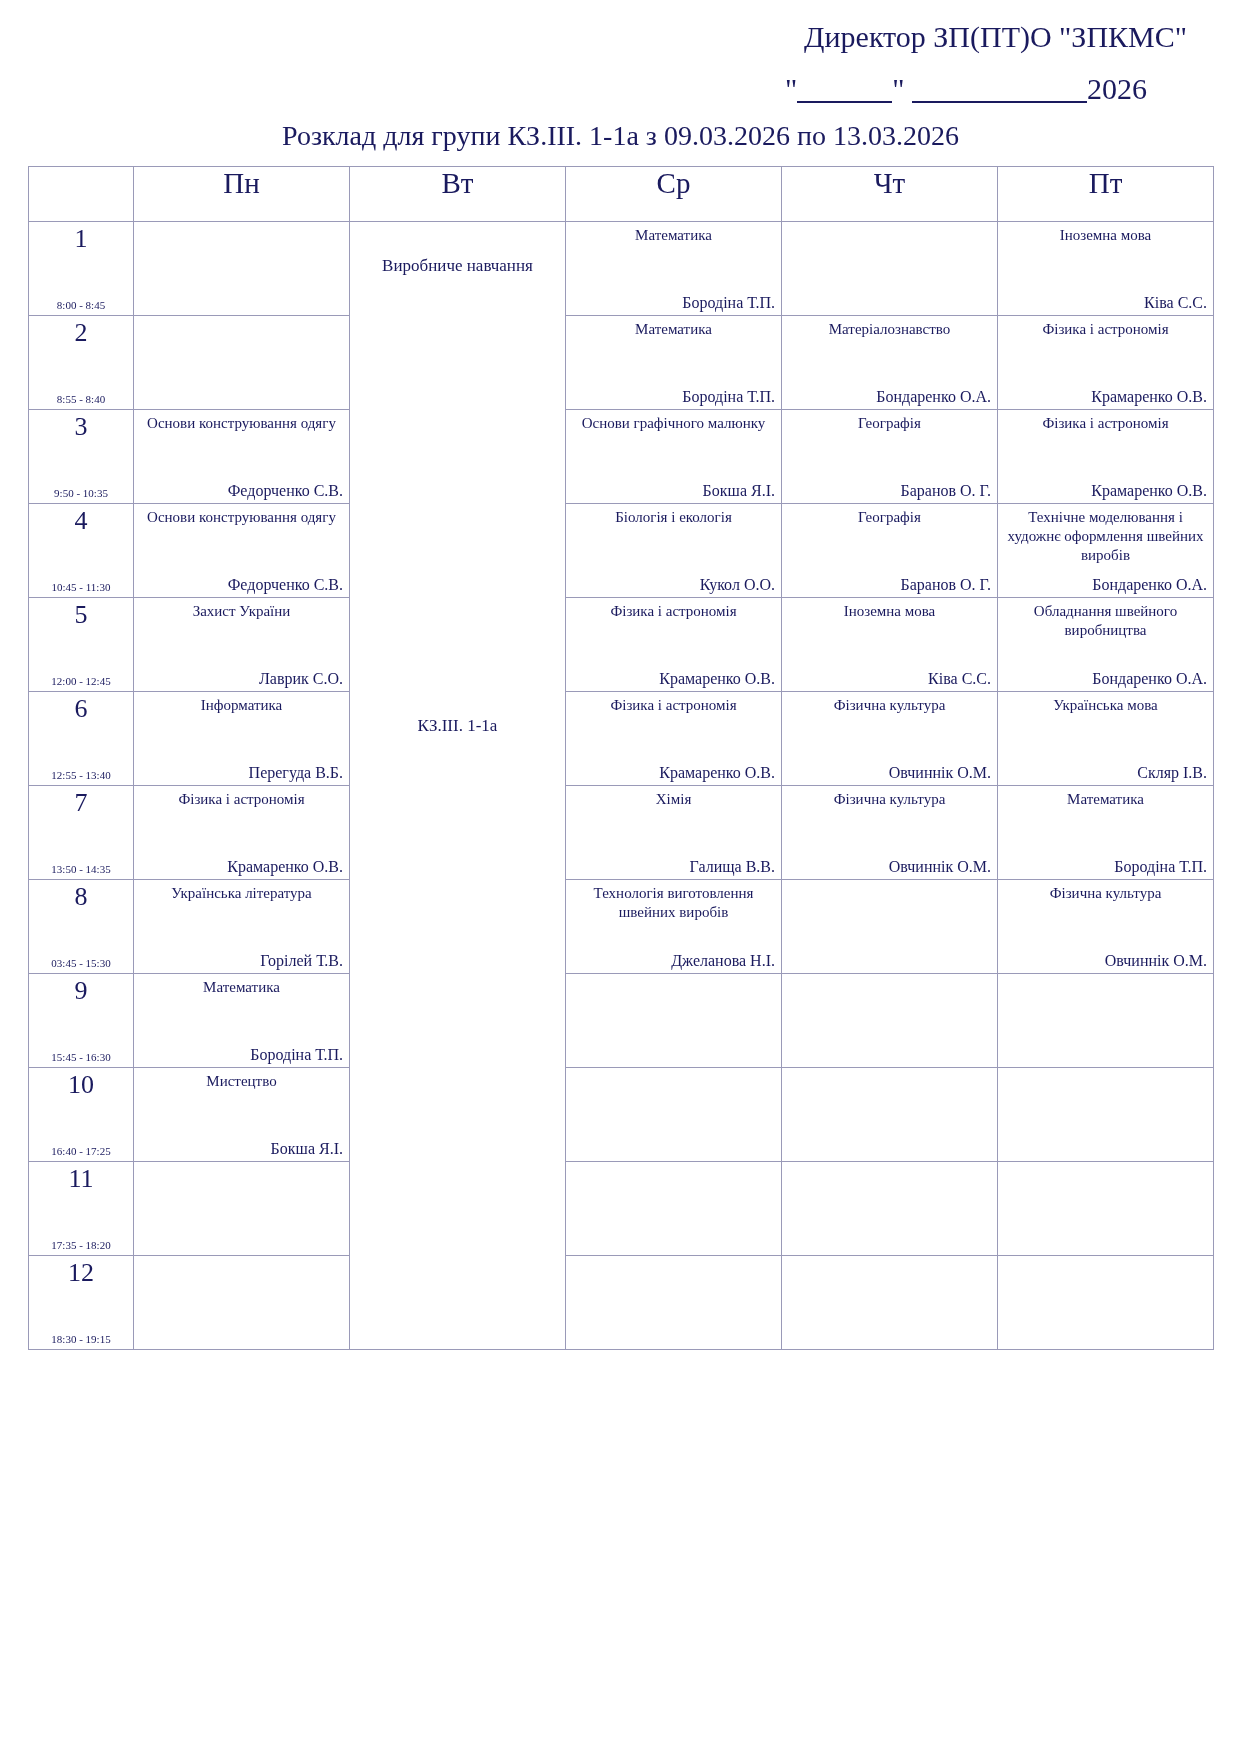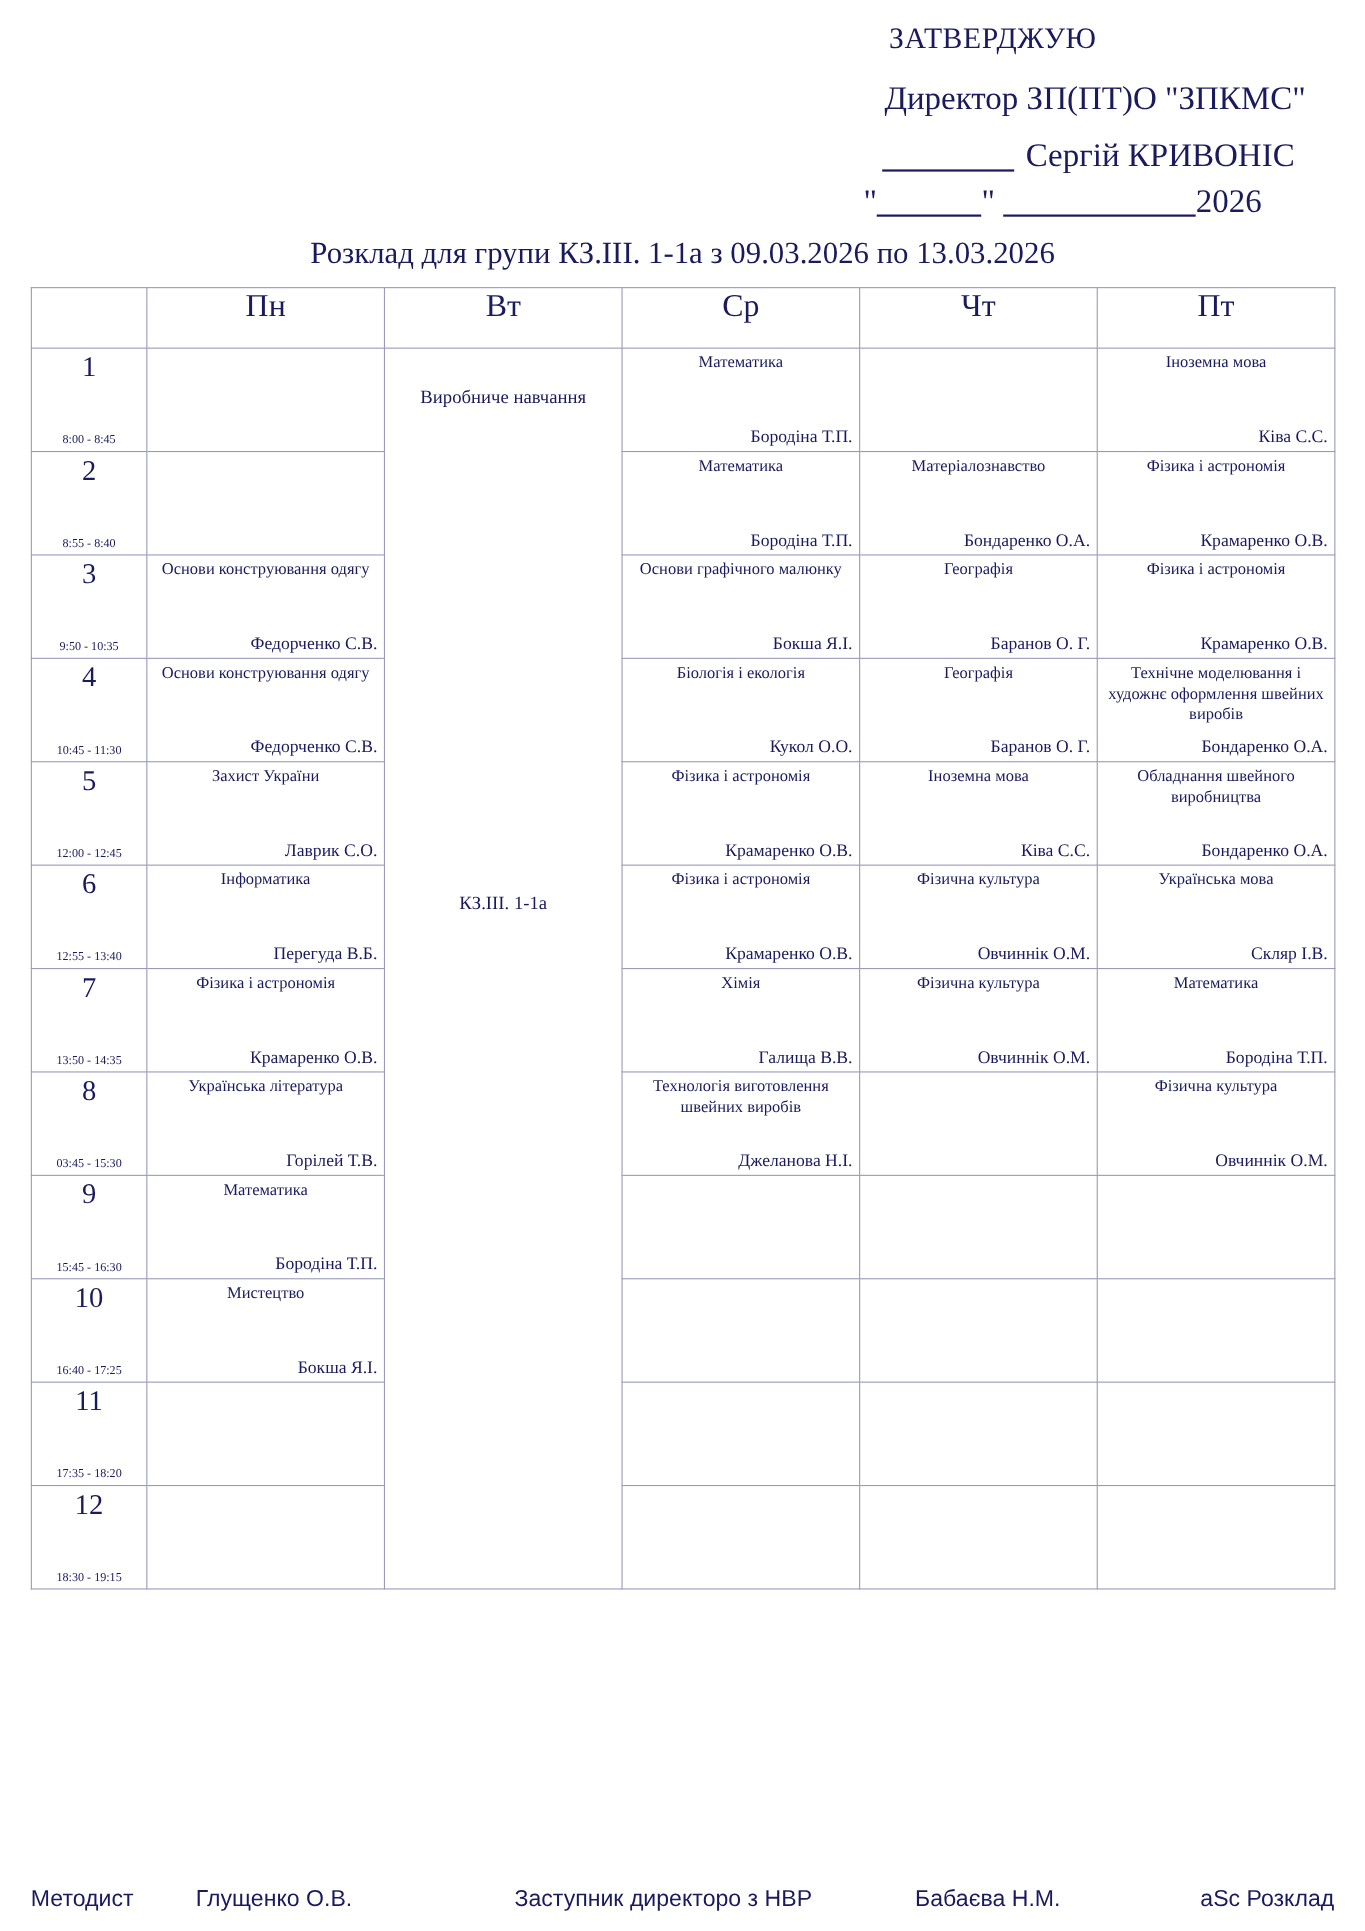--- a/index.html
+++ b/index.html
@@ -175,25 +175,21 @@
   .footer .f-deputy { width: 360px; text-align: center; }
   .footer .f-deputy-name { flex: 1; text-align: center; }
   .footer .f-asc { width: 200px; text-align: right; }
 </style>
 </head>
 <body>
 
 <div class="page">
 
   <div class="approval">
-    <div class="ap-line1">ЗАТВЕРДЖУЮ</div>
     <div class="ap-line2">Директор ЗП(ПТ)О "ЗПКМС"</div>
-    <div class="ap-line3">
-      <span class="ap-underline"></span><span>Сергій КРИВОНІС</span>
-    </div>
     <div class="ap-line4">
       <span class="ap-quote">"</span><span class="ap-blank-sm"></span><span class="ap-quote">"</span>
       <span class="ap-blank-lg"></span><span>2026</span>
     </div>
   </div>
 
   <div class="doc-title">Розклад для групи КЗ.ІІІ. 1-1а з 09.03.2026 по 13.03.2026</div>
 
   <table class="schedule">
     <colgroup>
@@ -492,21 +488,14 @@
         </td>
         <td class="lesson">
           <span class="subject"></span>
           <span class="teacher"></span>
         </td>
       </tr>
 
     </tbody>
   </table>
 
-  <div class="footer">
-    <span class="f-methodist">Методист</span>
-    <span class="f-methodist-name">Глущенко О.В.</span>
-    <span class="f-deputy">Заступник директоро з НВР</span>
-    <span class="f-deputy-name">Бабаєва Н.М.</span>
-    <span class="f-asc">aSc Розклад</span>
-  </div>
 
 </div>
 
 </body></html>

